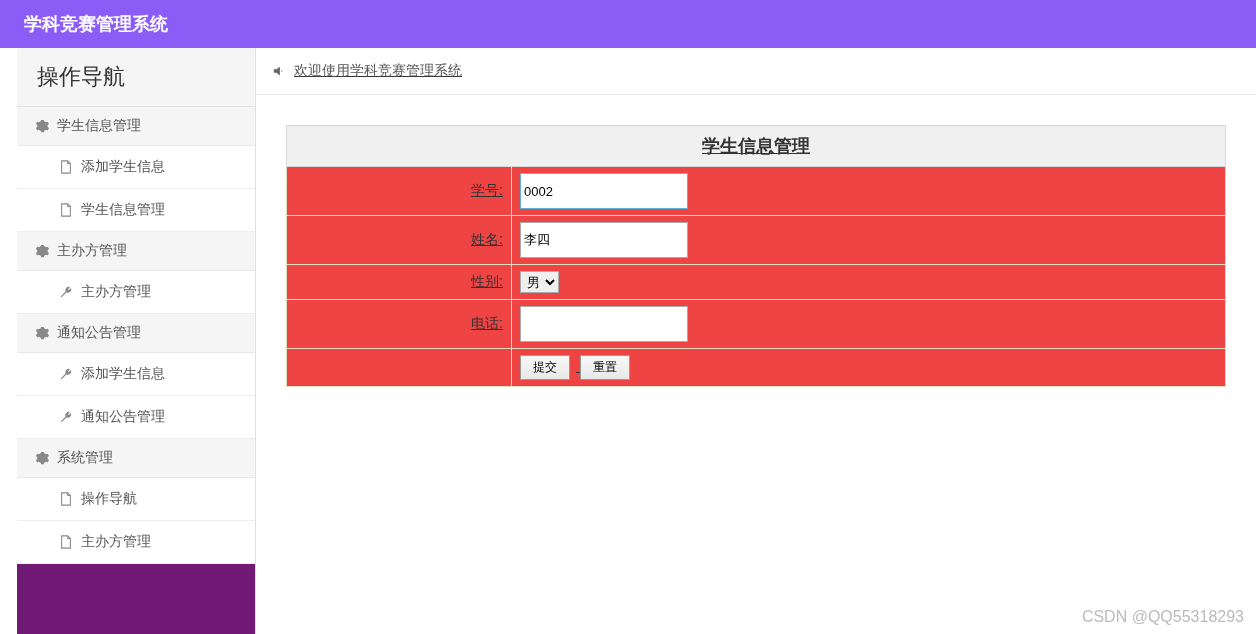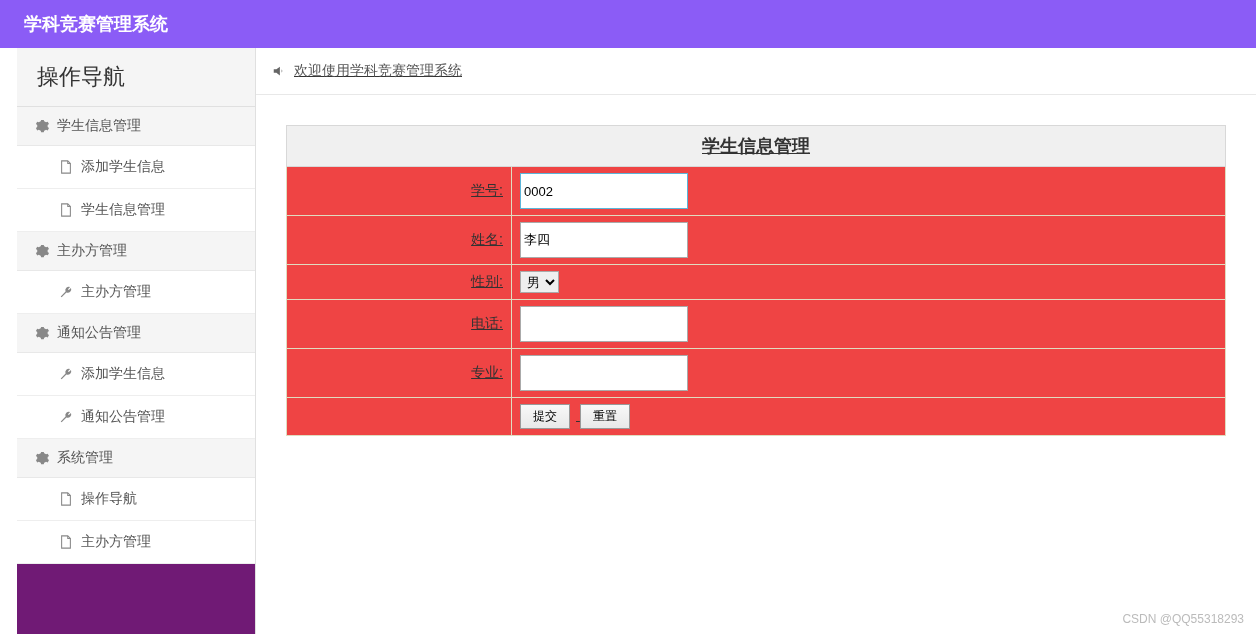--- a/index.html
+++ b/index.html
@@ -140,21 +140,21 @@
       cursor: pointer;
       font-family: inherit;
       margin-right: 6px;
     }
     
     .watermark {
       position: fixed;
       bottom: 8px;
       right: 12px;
       color: #bbb;
-      font-size: 12px;
+      font-size: 16px;
       pointer-events: none;
     }
   </style>
 </head>
 <body>
 
 <div class="top-header">
   <span>学科竞赛管理系统</span>
 </div>
 
@@ -263,24 +263,20 @@
           <td class="label-cell">性别:</td>
           <td class="input-cell">
             <select class="gender-select" id="gender-select"><option>男</option><option>女</option></select>
           </td>
         </tr>
         <tr>
           <td class="label-cell">电话:</td>
           <td class="input-cell"><input type="text" class="text-input" value="" style=""></td>
         </tr>
         <tr>
-          <td class="label-cell">专业:</td>
-          <td class="input-cell"><input type="text" class="text-input" value="" style=""></td>
-        </tr>
-        <tr>
           <td class="label-cell"></td>
           <td class="input-cell">
             <button class="btn">提交</button>
             <button class="btn">重置</button>
           </td>
         </tr>
       </tbody>
         </table>
     </div>
   </div>

